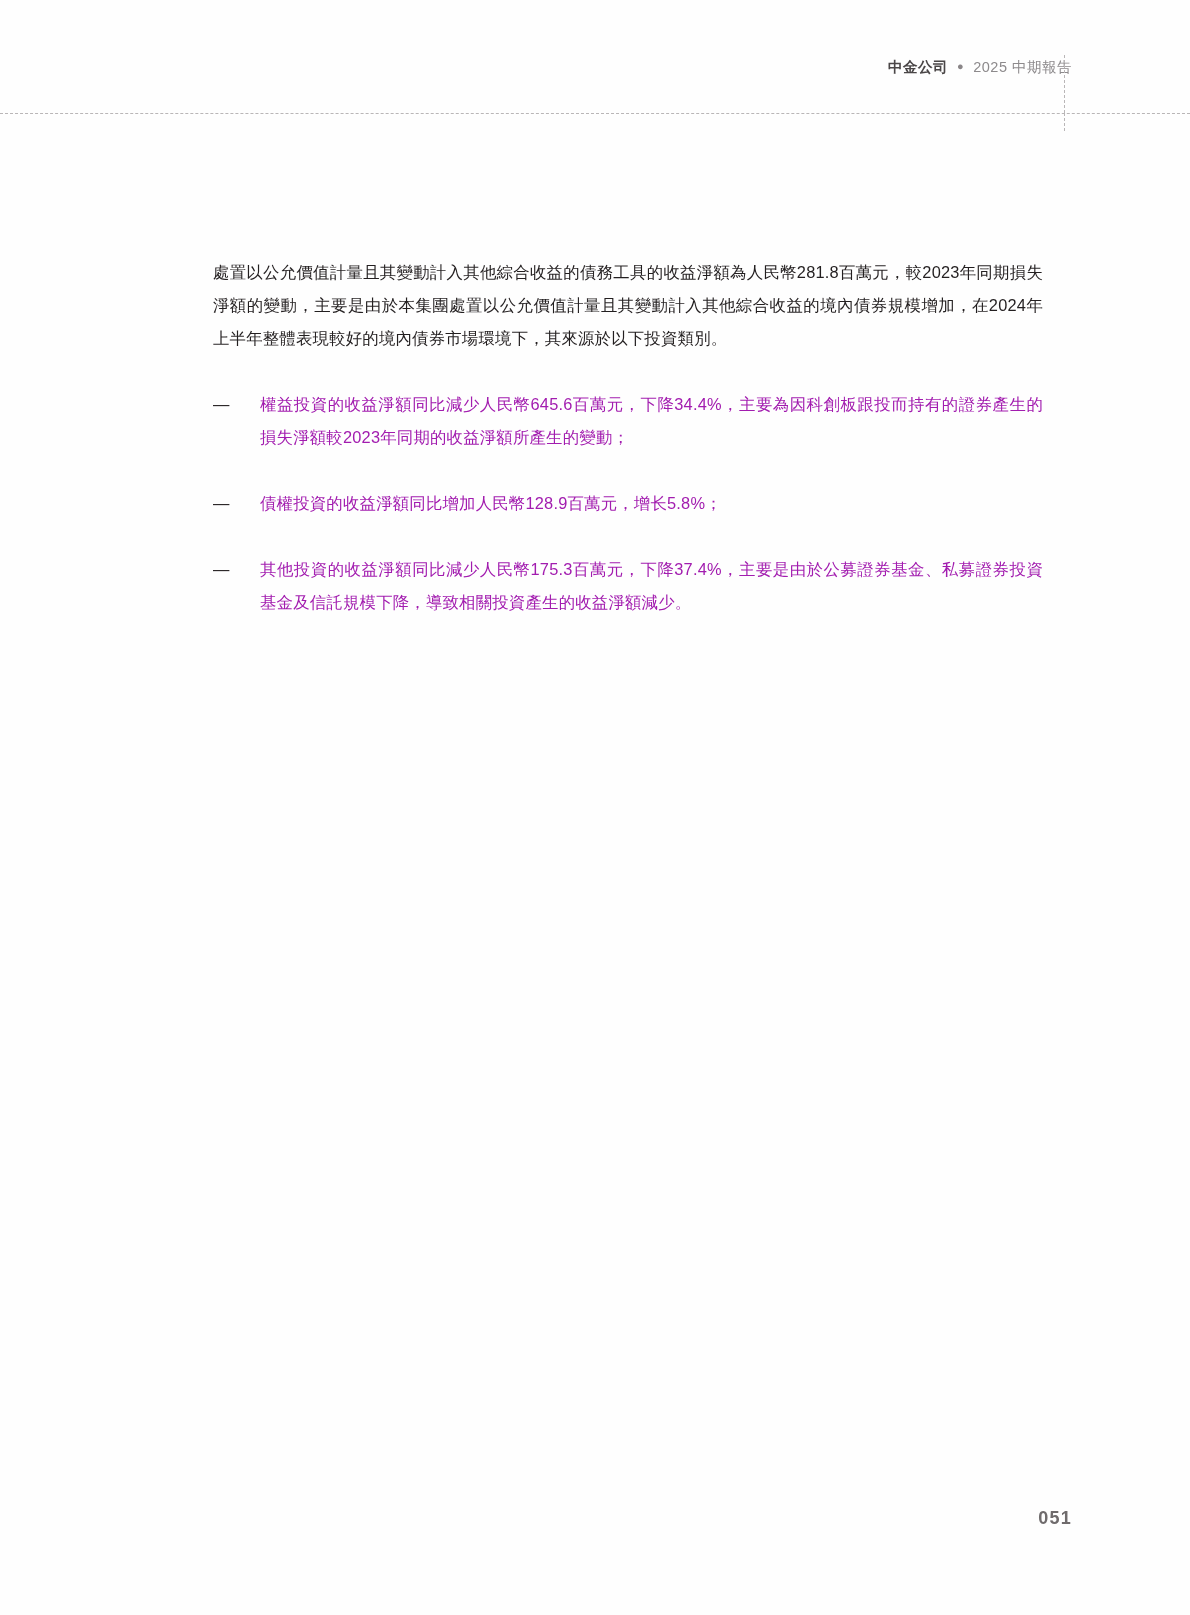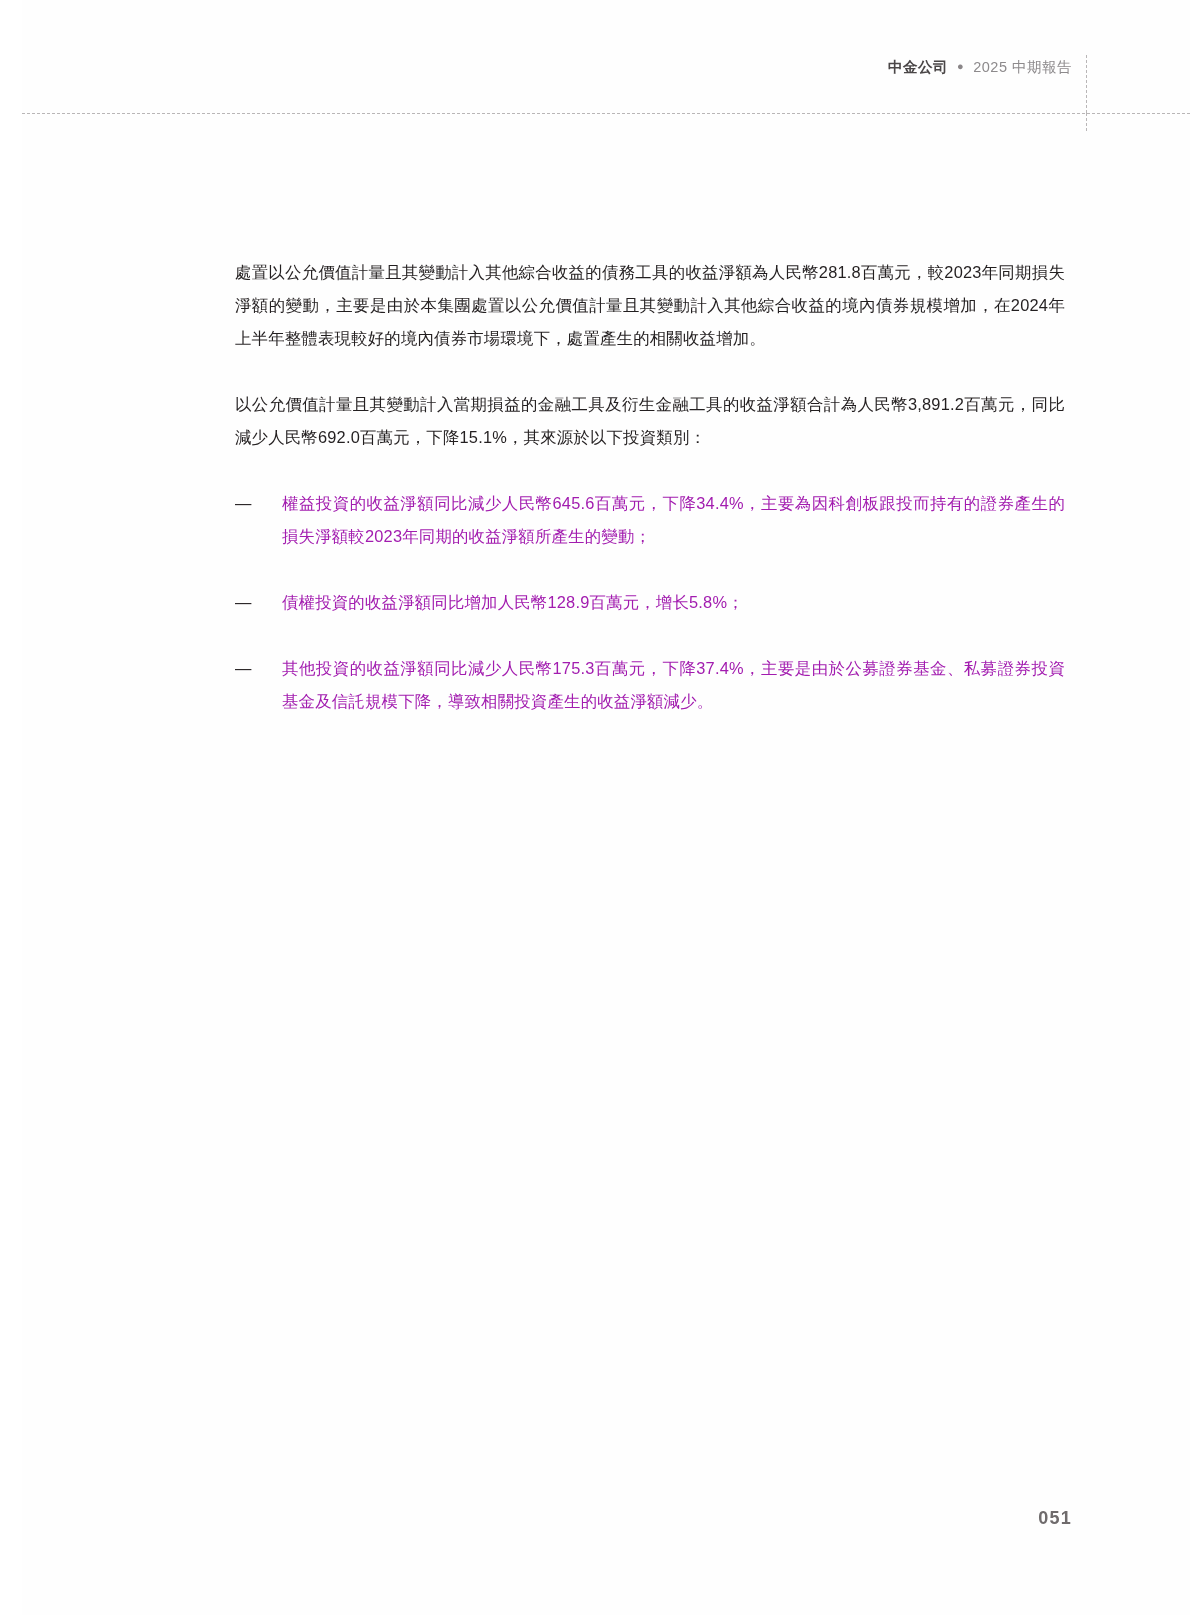--- a/index.html
+++ b/index.html
@@ -13,21 +13,20 @@
     font-family: "Liberation Sans", sans-serif;
     color: #231f20;
     position: relative;
     overflow: hidden;
   }
 
   .page {
     position: absolute;
     inset: 0;
     background: #fefefe;
-    margin-left: 22px;
   }
 
   
   .header {
     position: absolute;
     top: 58px;
     right: 118px;
     display: flex;
     align-items: center;
     gap: 9px;
@@ -134,22 +133,21 @@
     <span class="dot">●</span>
     <span class="report">2025 中期報告</span>
   </div>
 
   <div class="rule"></div>
   <div class="tick tick-a"></div>
   <div class="tick tick-b"></div>
 
   <div class="content">
 
-    <p class="para">處置以公允價值計量且其變動計入其他綜合收益的債務工具的收益淨額為人民幣281.8百萬元，較2023年同期損失淨額的變動，主要是由於本集團處置以公允價值計量且其變動計入其他綜合收益的境內債券規模增加，在2024年上半年整體表現較好的境內債券市場環境下，處置產生的相關收益增加。</p>
-    <p class="para">以公允價值計量且其變動計入當期損益的金融工具及衍生金融工具的收益淨額合計為人民幣3,891.2百萬元，同比減少人民幣692.0百萬元，下降15.1%，其來源於以下投資類別：</p>
+    <p class="para">處置以公允價值計量且其變動計入其他綜合收益的債務工具的收益淨額為人民幣281.8百萬元，較2023年同期損失淨額的變動，主要是由於本集團處置以公允價值計量且其變動計入其他綜合收益的境內債券規模增加，在2024年上半年整體表現較好的境內債券市場環境下，其來源於以下投資類別。</p>
 
     <ul class="bullets">
       <li>
         <span class="dash">—</span>
         <span class="txt">權益投資的收益淨額同比減少人民幣645.6百萬元，下降34.4%，主要為因科創板跟投而持有的證券產生的損失淨額較2023年同期的收益淨額所產生的變動；</span>
       </li>
       <li>
         <span class="dash">—</span>
         <span class="txt">債權投資的收益淨額同比增加人民幣128.9百萬元，增长5.8%；</span>
       </li>

